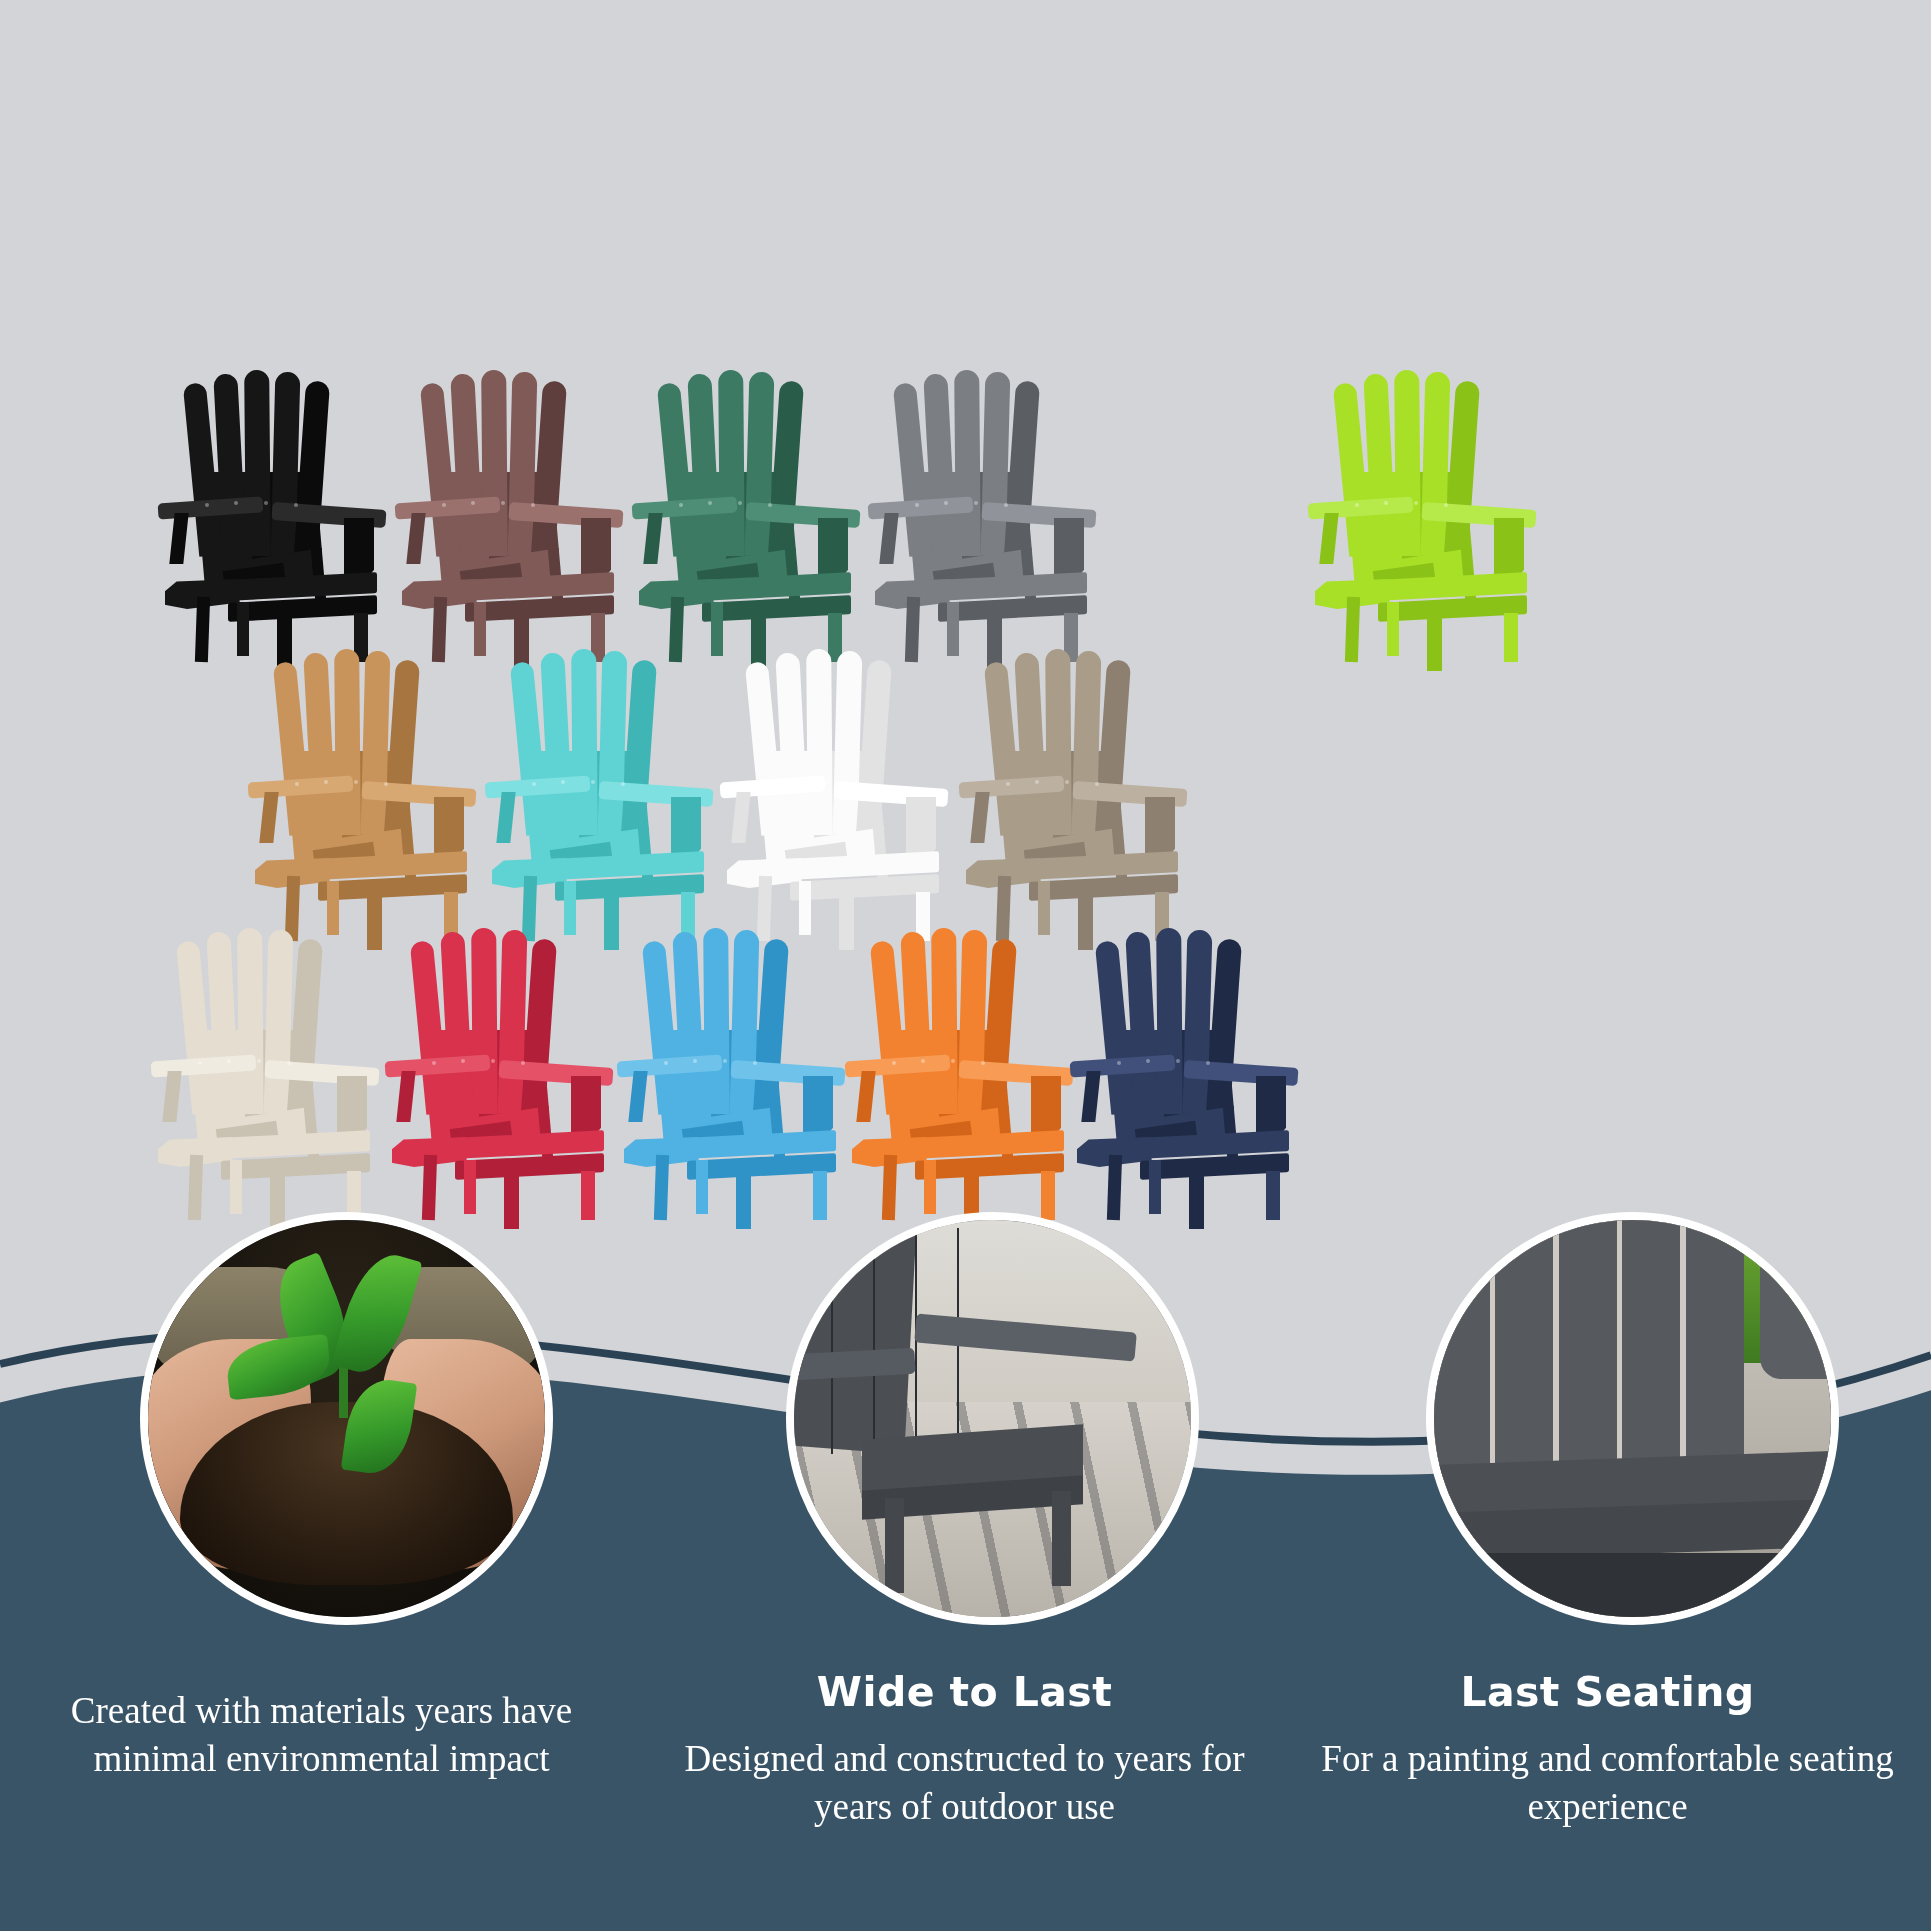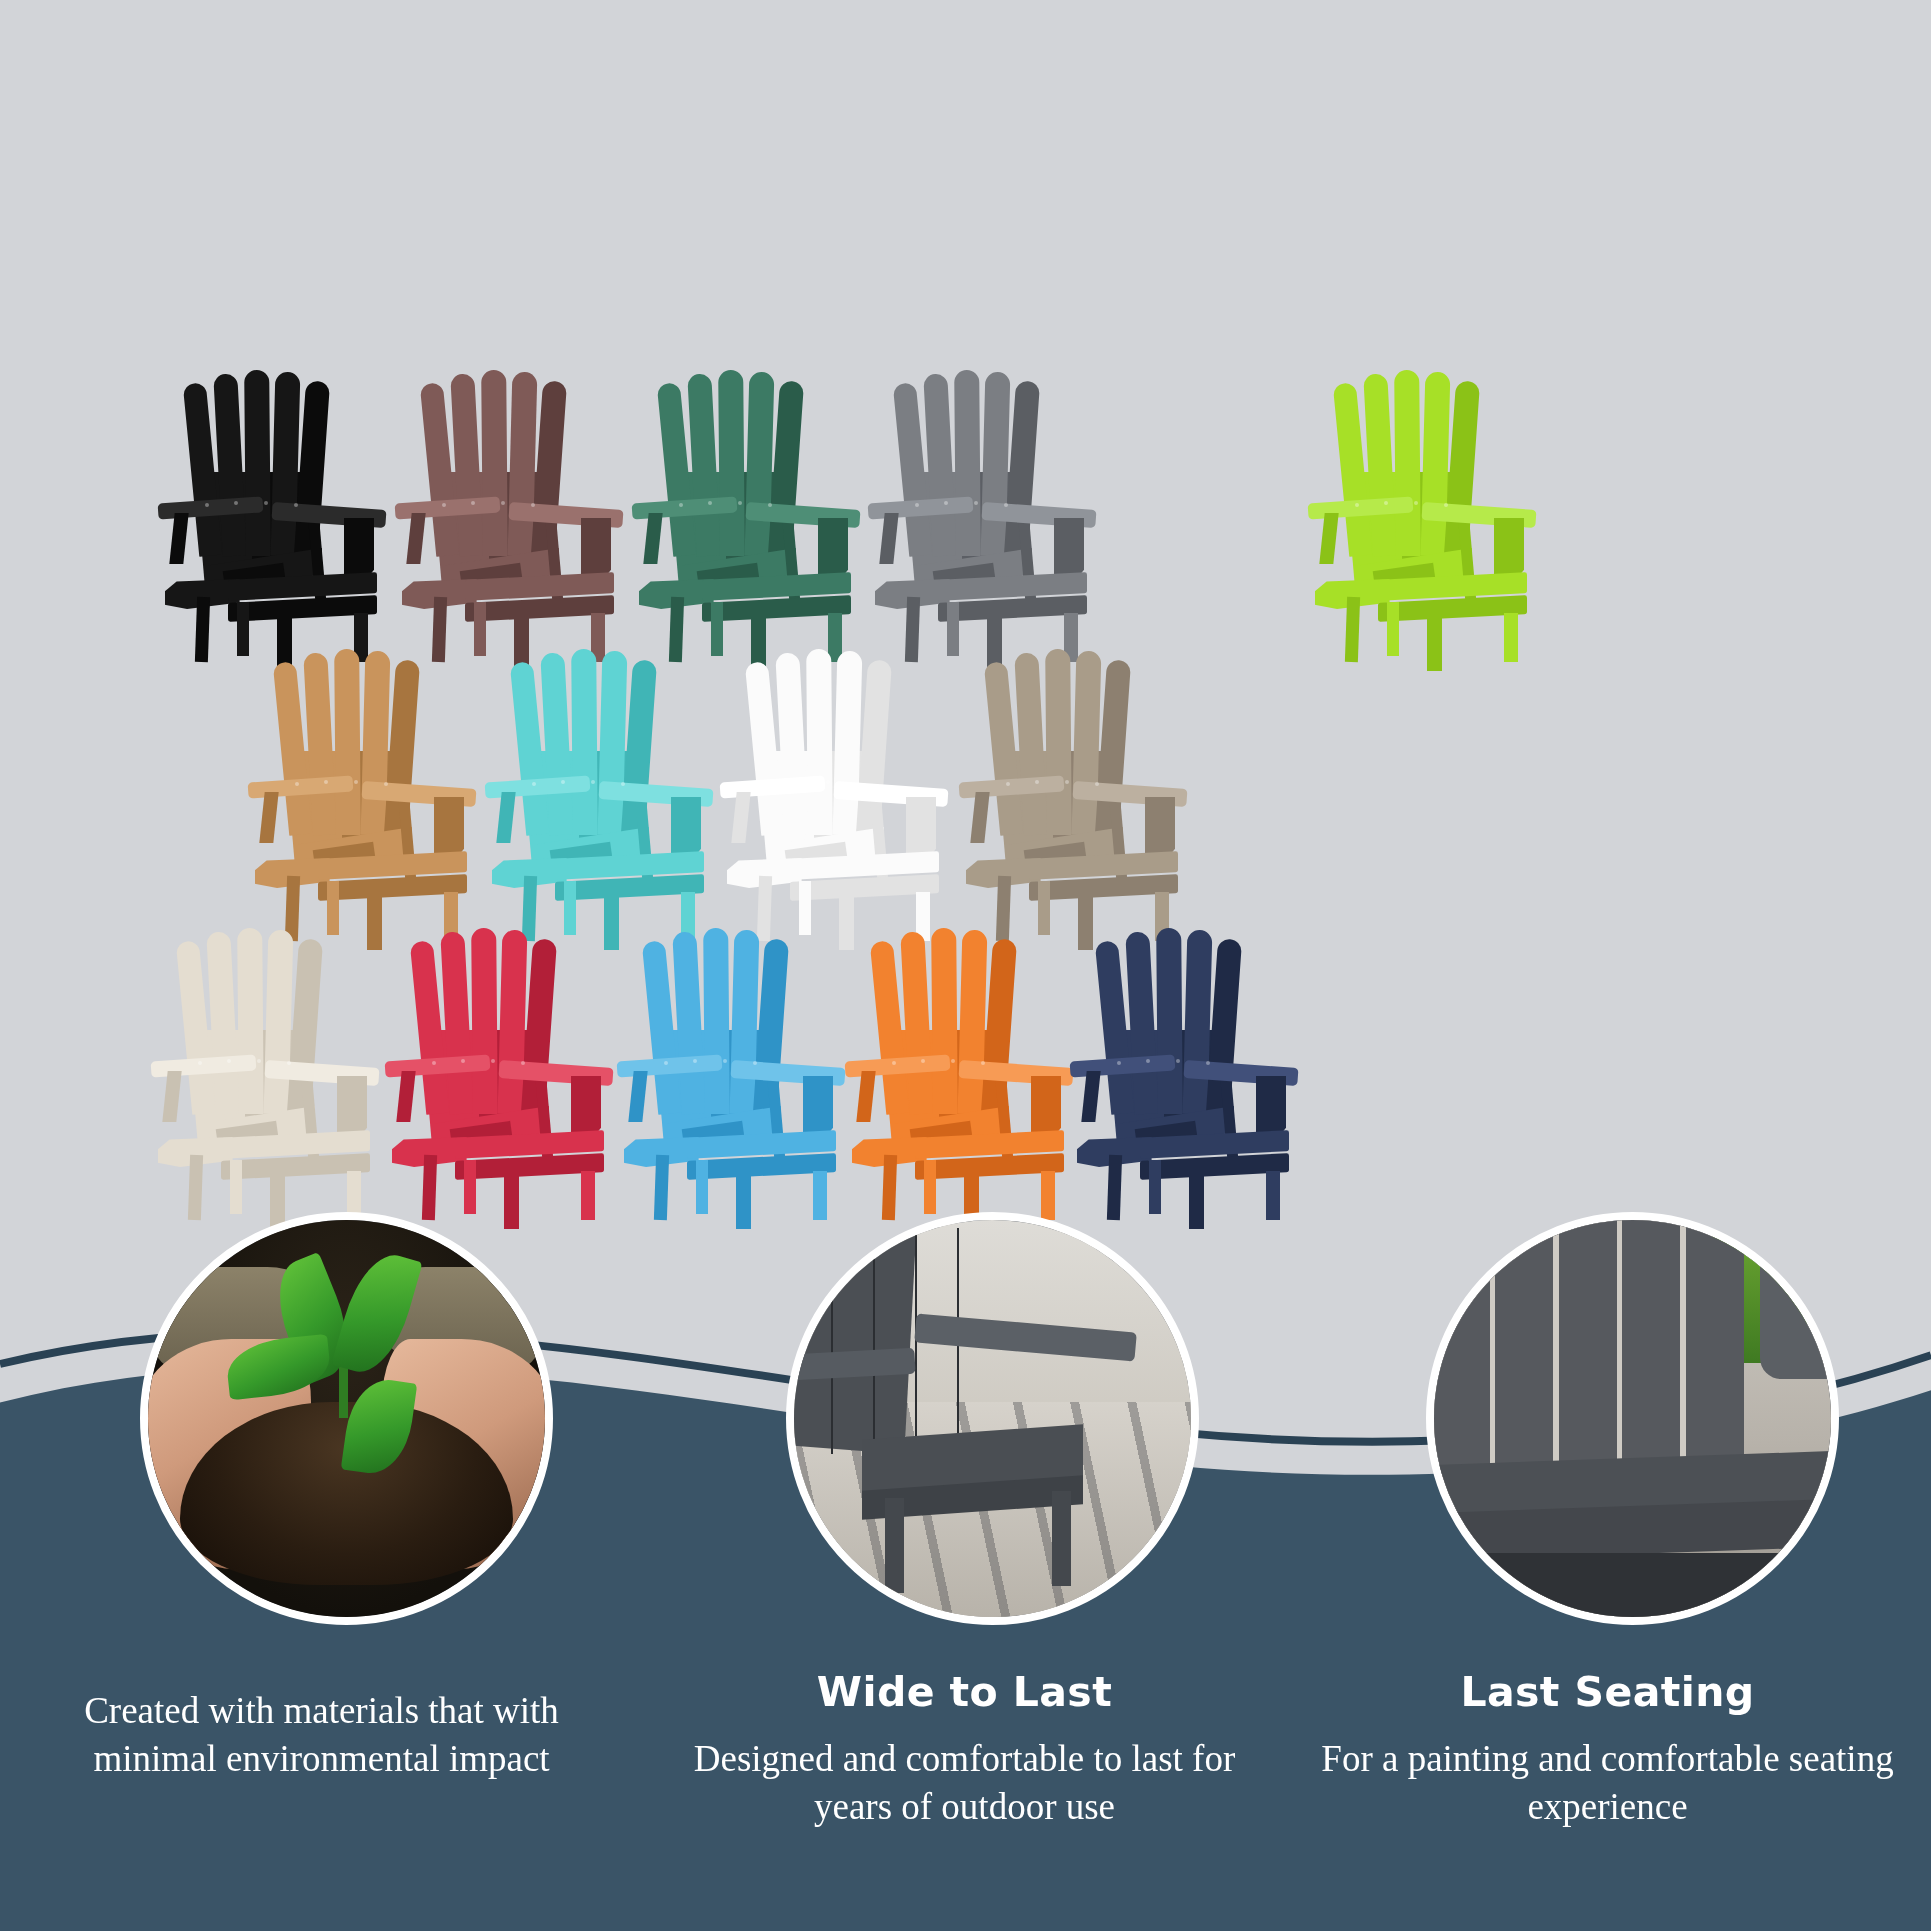--- a/index.html
+++ b/index.html
@@ -797,25 +797,25 @@
         <div class="cl-arm"></div>
         <div class="cl-seat"></div>
         <div class="cl-seat2"></div>
         <div class="cl-dark"></div>
       </div>
     </div>
   </div>
 
   <div class="feat-cols" id="feature-columns">
       <div class="feat-col">
-        <div class="feat-body">Created with materials that with minimal environmental impact</div>
+        <div class="feat-body">Created with materials years have minimal environmental impact</div>
       </div>
       <div class="feat-col">
         <div class="feat-title">Wide to Last</div>
-        <div class="feat-body">Designed and comfortable to last for years of outdoor use</div>
+        <div class="feat-body">Designed and constructed to years for years of outdoor use</div>
       </div>
       <div class="feat-col">
         <div class="feat-title">Last Seating</div>
         <div class="feat-body">For a painting and comfortable seating experience</div>
       </div>
     </div>
 
 </div>
 
 

